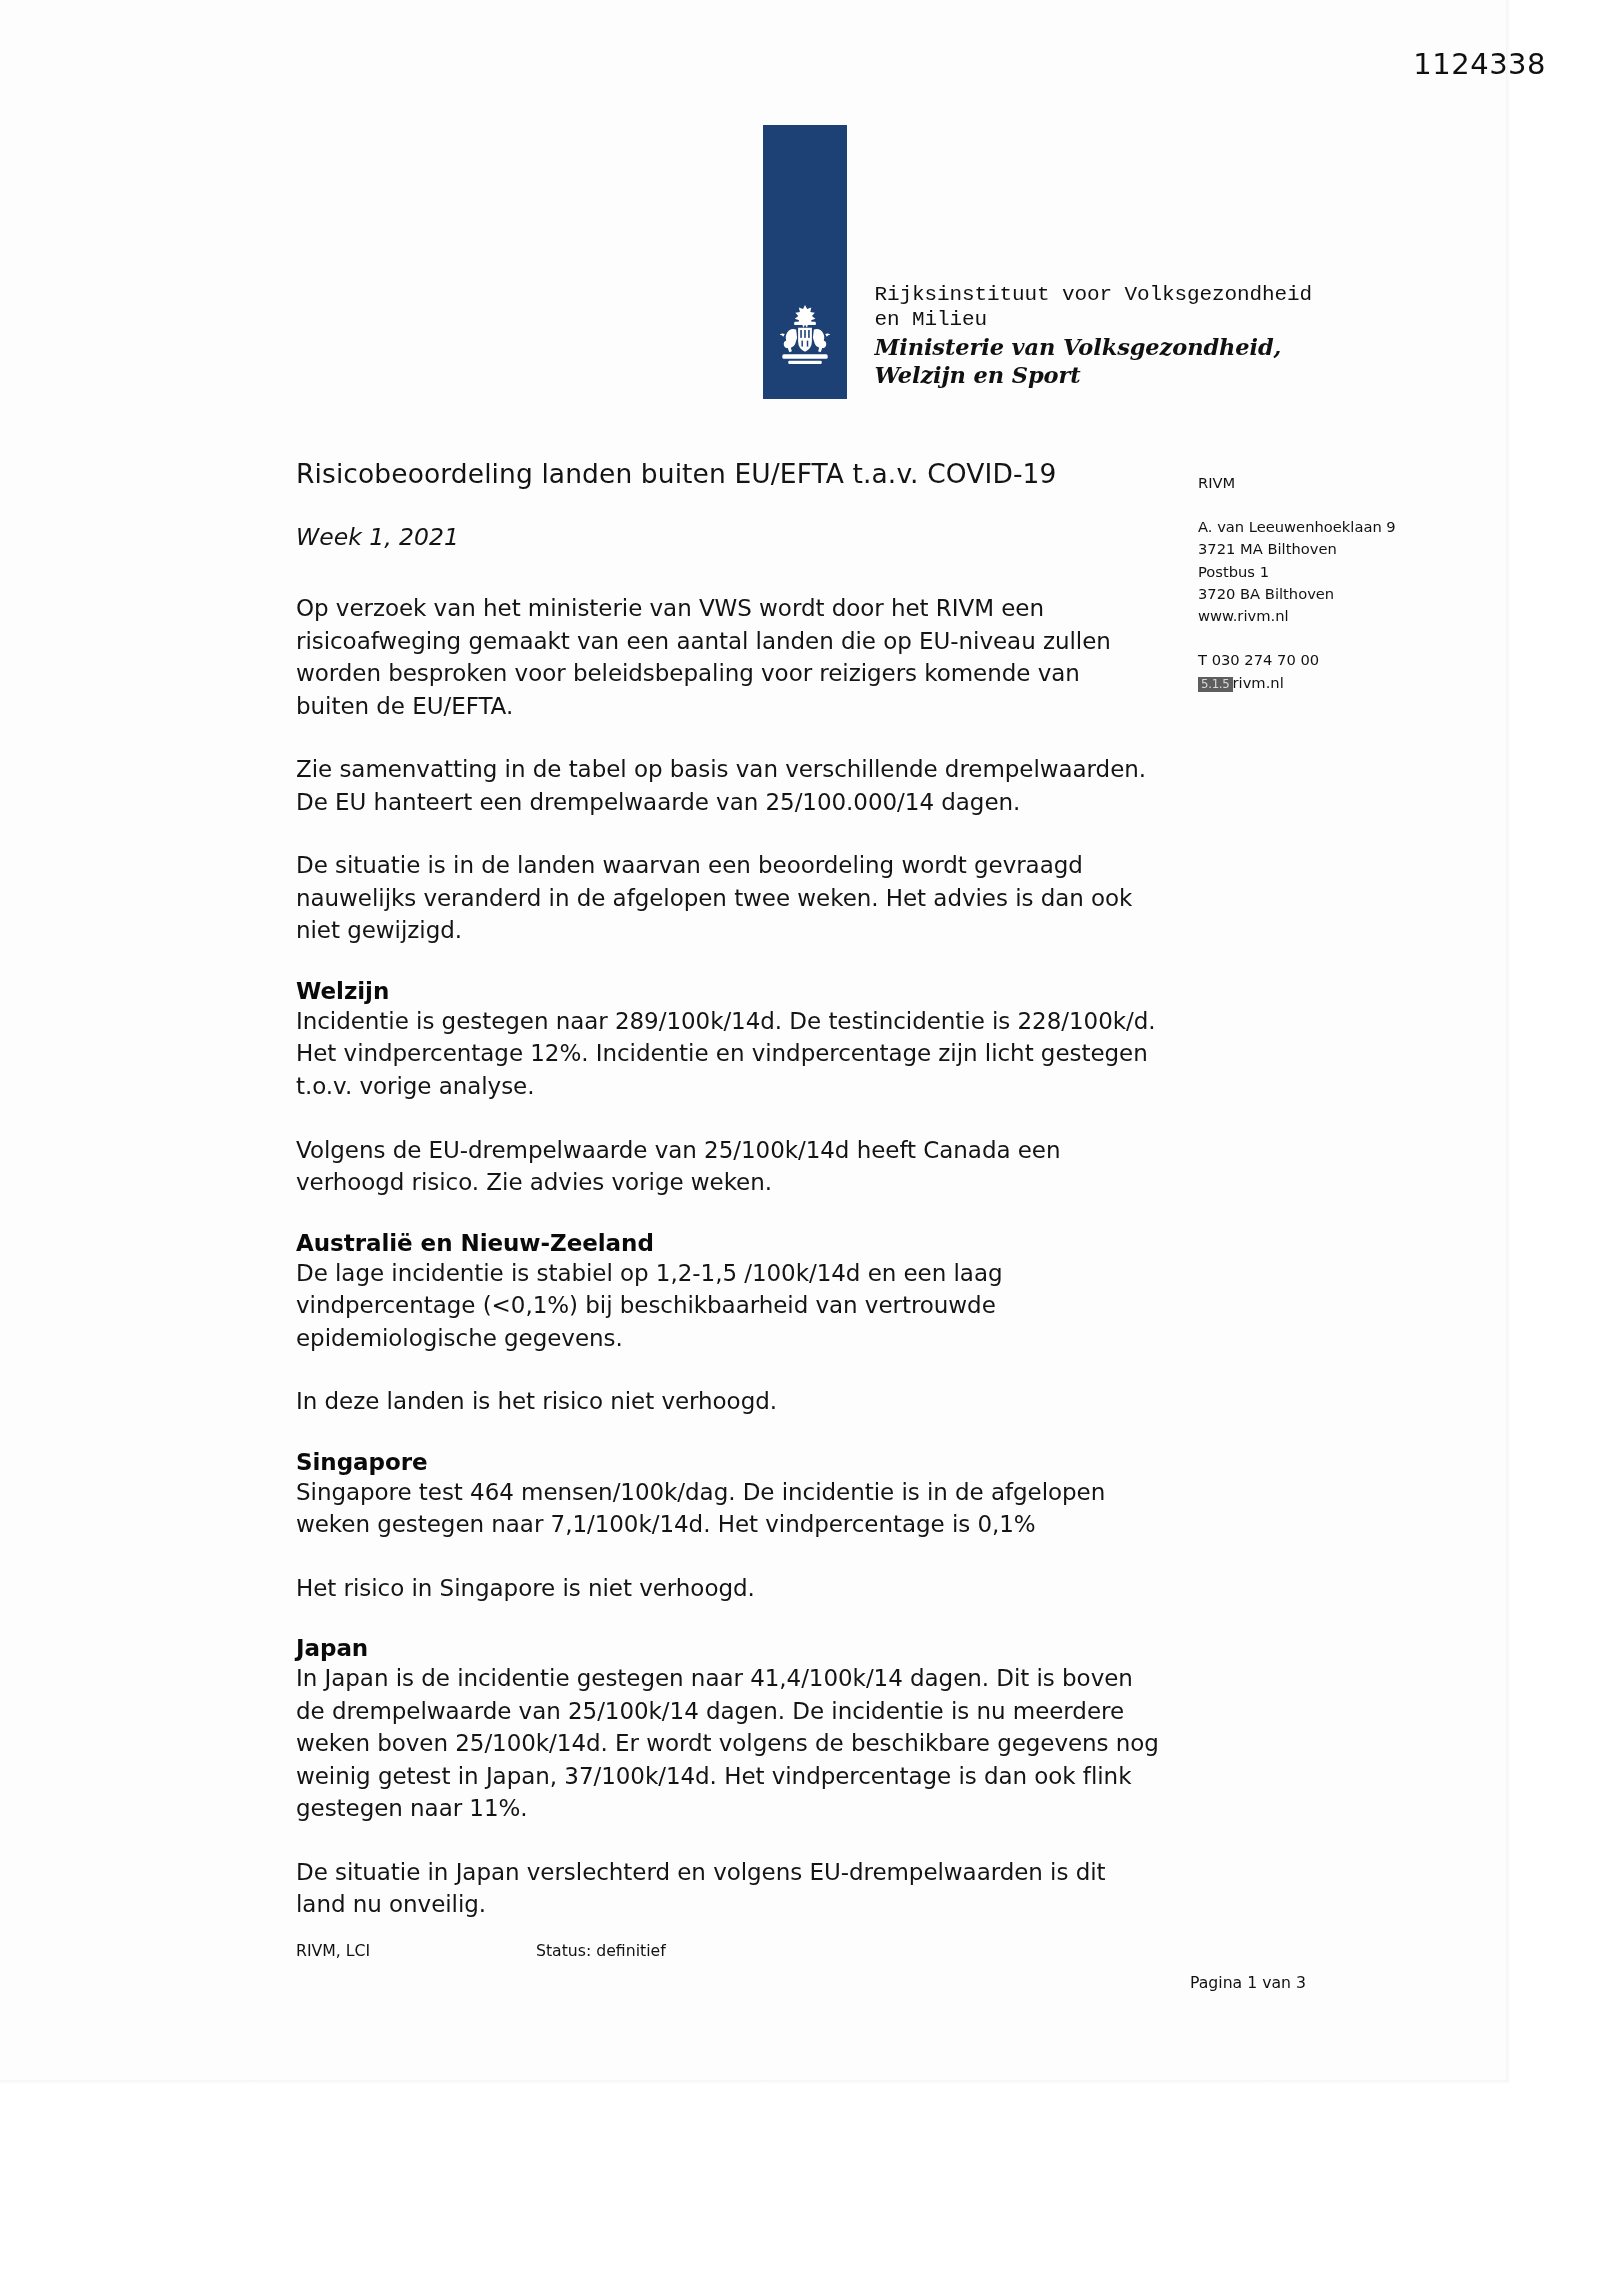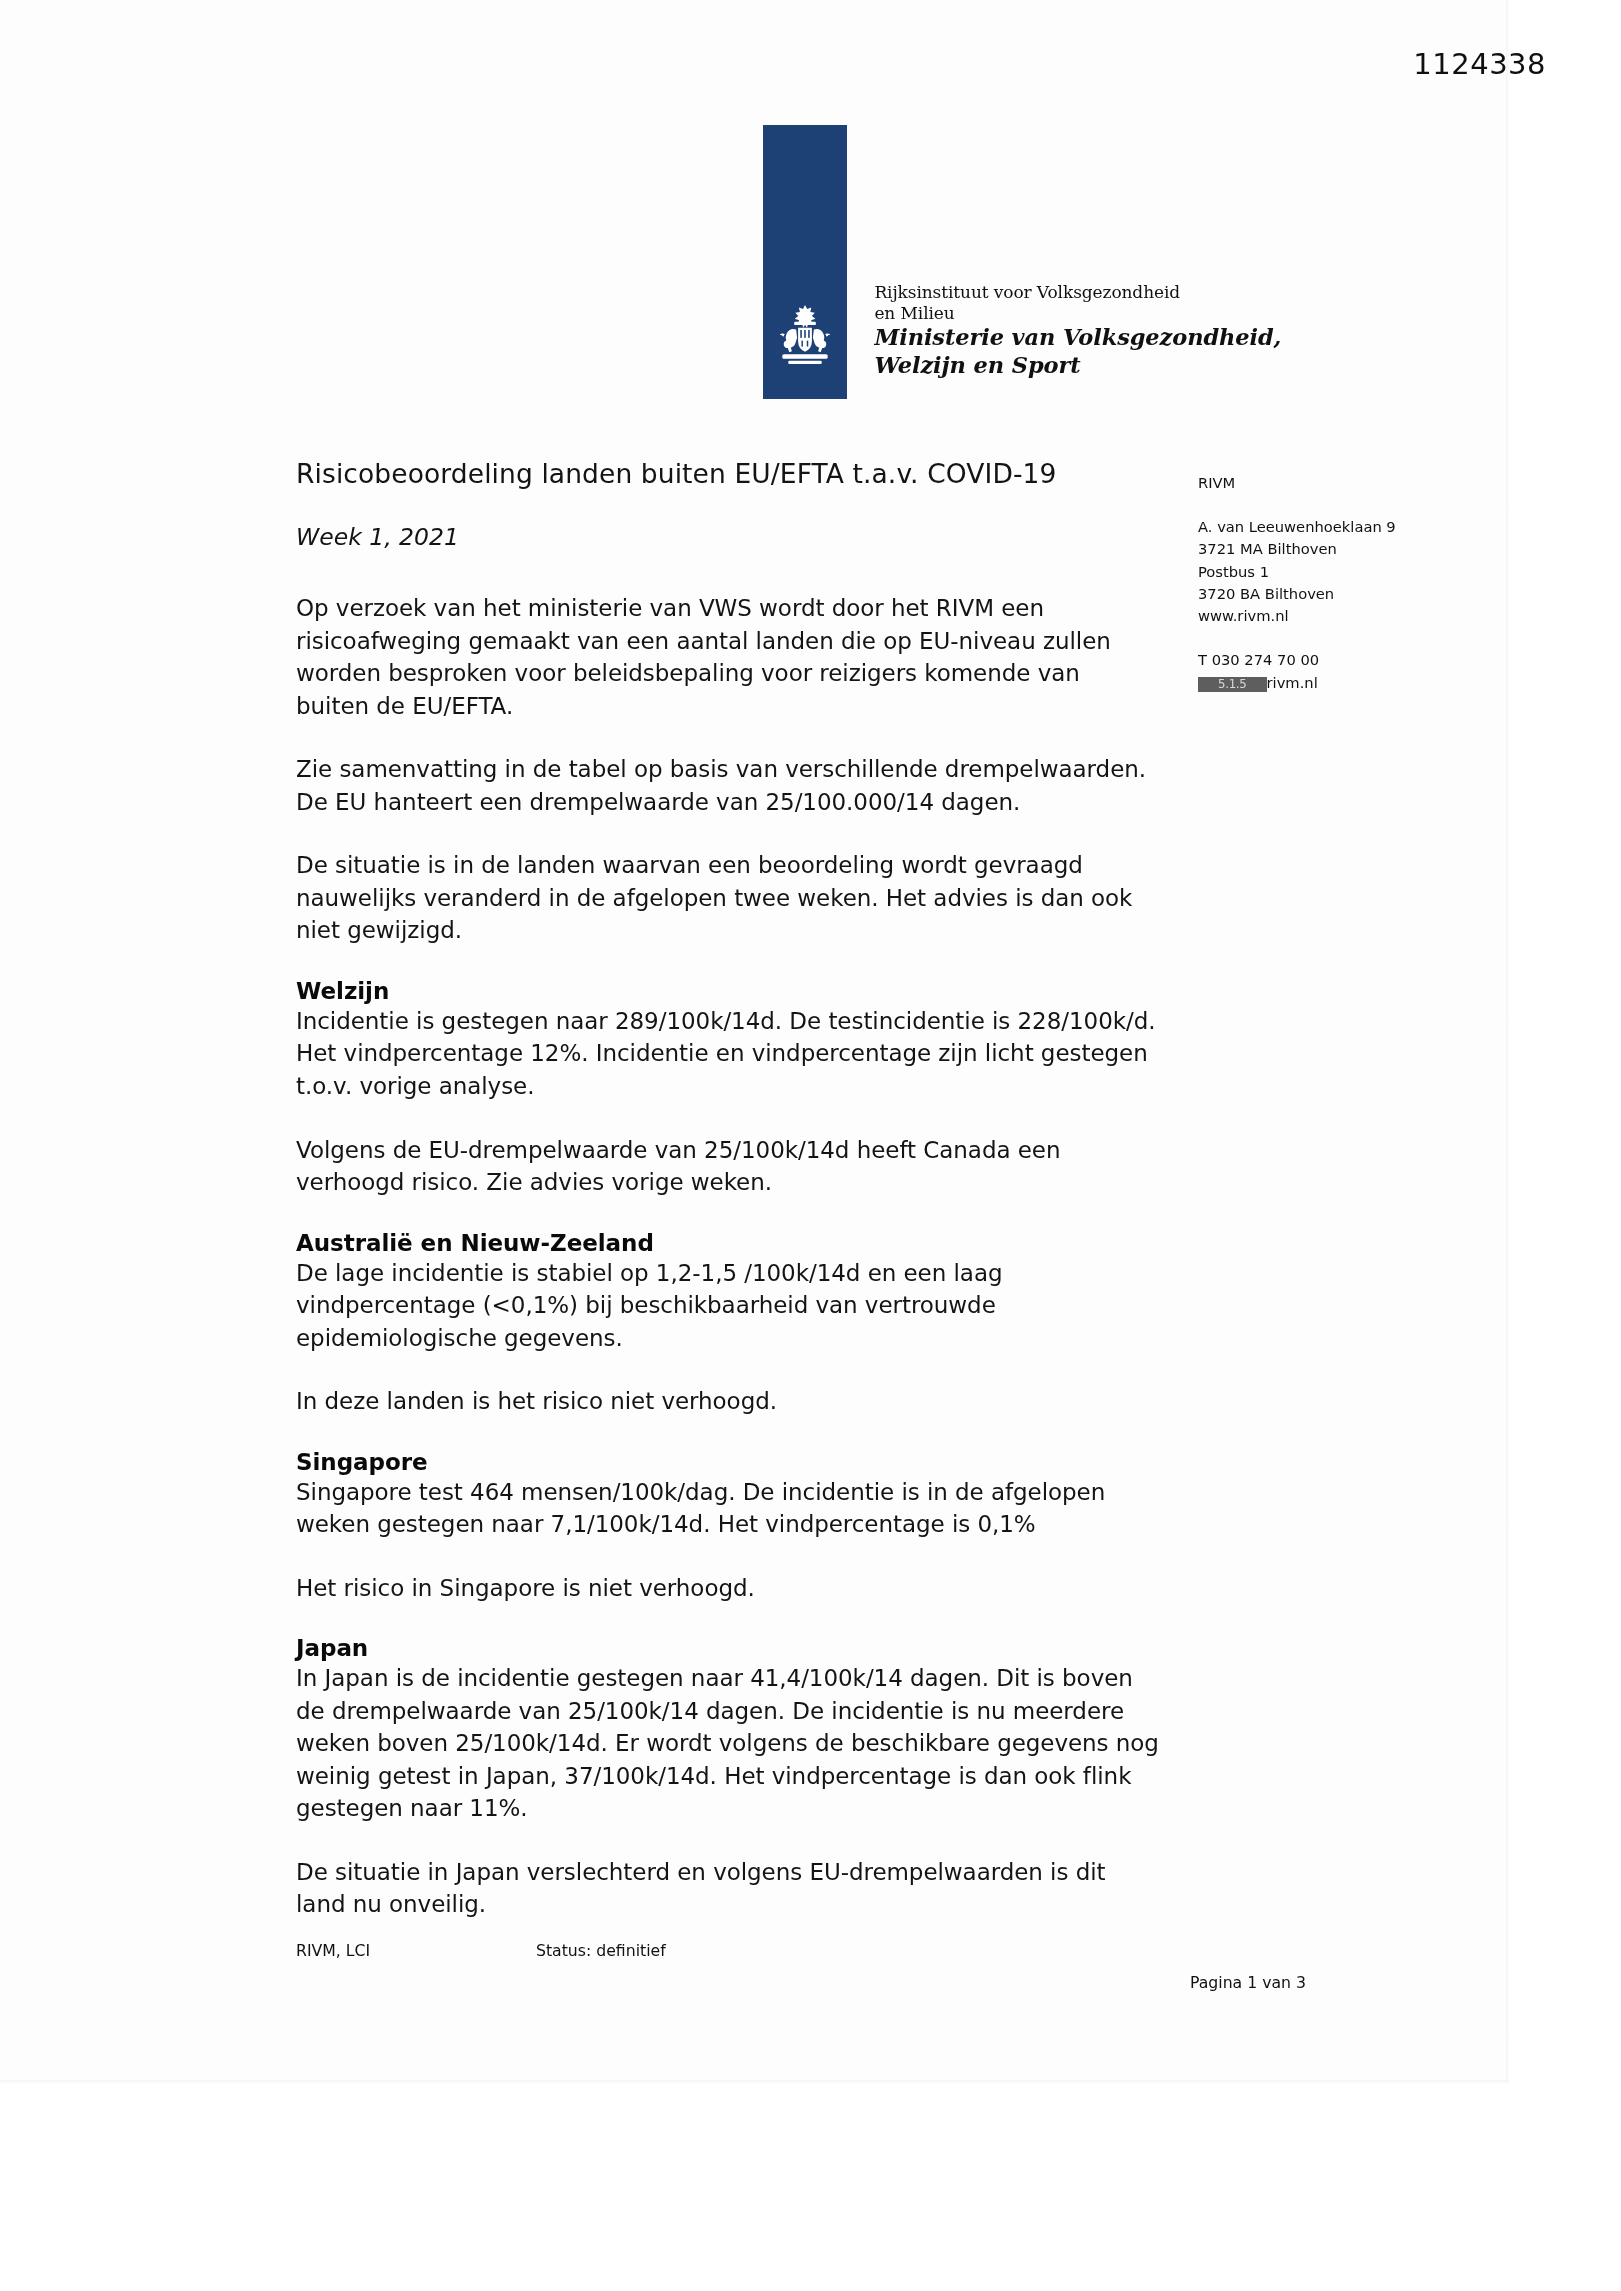--- a/index.html
+++ b/index.html
@@ -81,23 +81,24 @@
   }
   #logo-text {
     margin-left: 27.4px;
     margin-top: 157px;
     font-family: "DejaVu Serif", serif;
     color: #111111;
     line-height: 1.21;
   }
   #logo-text .ln1,
   #logo-text .ln2 {
-    font-size: 17px;
+    font-size: 21px;
     letter-spacing: -0.1px;
     white-space: nowrap;
+    font-family: Liberation Mono, monospace;
   }
   #logo-text .ln3,
   #logo-text .ln4 {
     font-size: 22.5px;
     font-style: italic;
     font-weight: 600;
     letter-spacing: -0.1px;
     white-space: nowrap;
     margin-top: 1px;
   }
@@ -152,21 +153,21 @@
   }
   #contact-col .org { margin-bottom: 21.6px; }
   #contact-col .addr-line { white-space: nowrap; }
   #contact-col .phone-grp { margin-top: 21.6px; }
   .redaction {
     display: inline-block;
     background: #5e5e5e;
     color: #d9d9d9;
     font-size: 11.8px;
     line-height: 15.7px;
-    padding: 0 20px;
+    padding: 0 3px;
     vertical-align: baseline;
     letter-spacing: -0.3px;
   }
 
   
   #page-footer {
     position: absolute;
     left: 296px;
     top: 1941px;
     width: 1010px;

